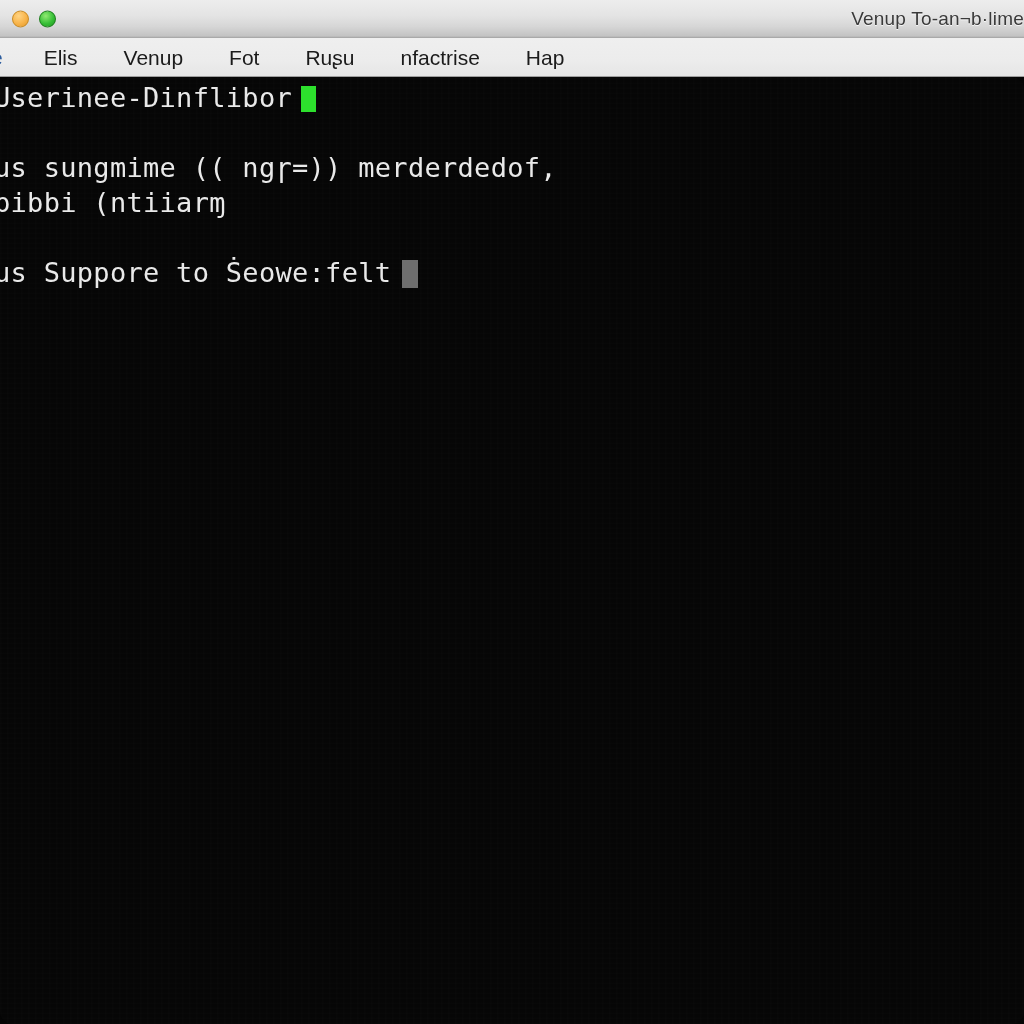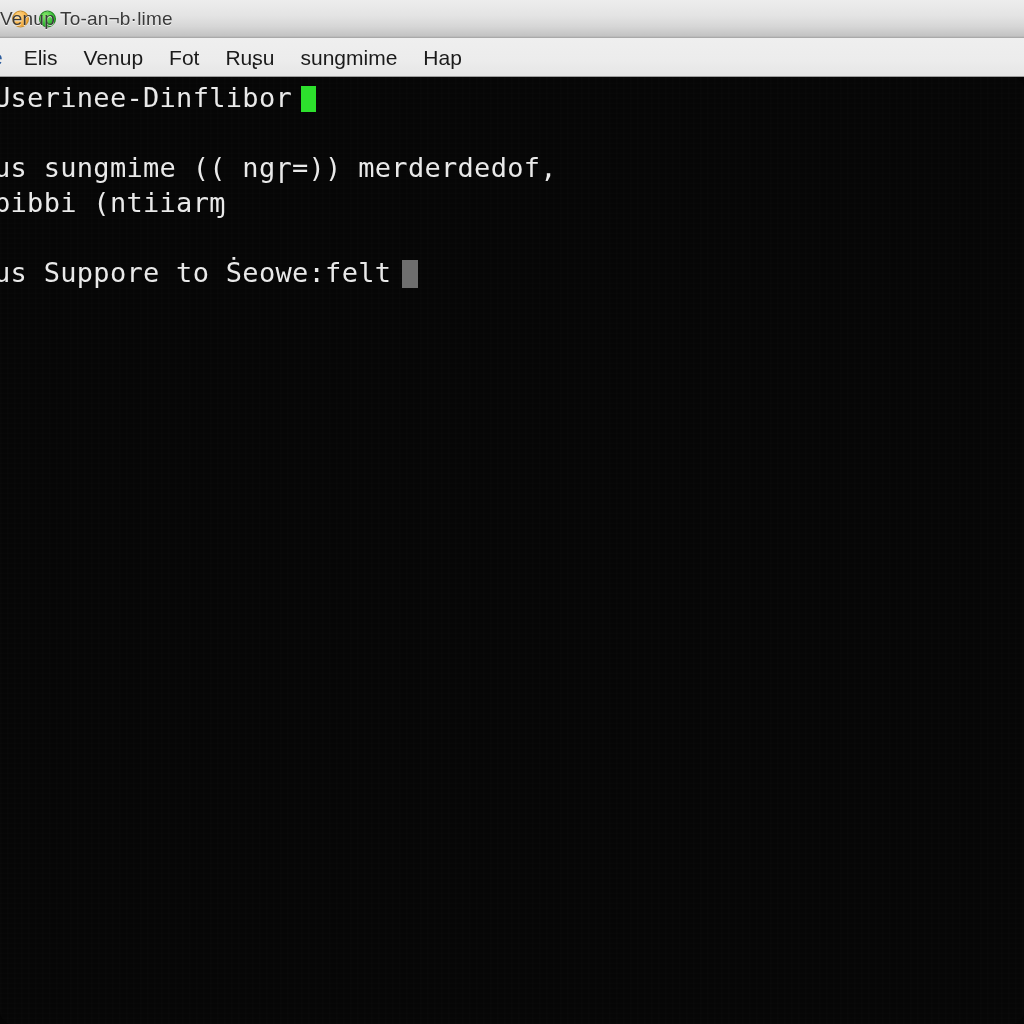--- a/index.html
+++ b/index.html
@@ -57,40 +57,41 @@
     background: radial-gradient(circle at 38% 30%, #8ce86a 0%, #3fc githubf 0%, #35bd35 55%, #1d911d 100%);
     background: radial-gradient(circle at 38% 30%, #91ea72 0%, #37bf37 55%, #1f941f 100%);
     border: 1px solid #1b7d1b;
   }
 
   #window-title {
     position: absolute;
     left: 0; right: 0;
     top: 50%;
     transform: translateY(-50%);
-    text-align: left;
+    text-align: right;
     font-size: 19px;
     font-weight: 400;
     color: #3a3a3a;
     letter-spacing: 0.2px;
     text-shadow: 0 1px 0 rgba(255,255,255,0.75);
     white-space: nowrap;
   }
 
   
   #menubar {
     position: relative;
     height: 39px;
     flex: 0 0 39px;
     background: linear-gradient(to bottom, #efefef 0%, #ececec 60%, #e6e6e6 100%);
     border-bottom: 1px solid #9e9e9e;
     box-sizing: border-box;
     display: flex;
     align-items: center;
     overflow: hidden;
+    gap: 20px;
   }
   .menu-item {
     font-size: 21px;
     color: #1b1b1b;
     padding: 0 0;
     margin-right: 26px;
     white-space: nowrap;
     cursor: default;
     line-height: 1;
   }
@@ -163,21 +164,21 @@
     </div>
     <div id="window-title">Venup To-an¬b·lime</div>
   </div>
 
   <div id="menubar">
     <div class="menu-item">e</div>
     <div class="menu-item">Elis</div>
     <div class="menu-item">Venup</div>
     <div class="menu-item">Fot</div>
     <div class="menu-item">Ruʂu</div>
-    <div class="menu-item">sungmime</div>
+    <div class="menu-item">nfactrise</div>
     <div class="menu-item">Hap</div>
   </div>
 
   <div id="terminal">
     <div class="term-line"><span>Userinee-Dinflibor</span><span class="cursor-green"></span></div>
     <div class="term-line blank"><span></span>&nbsp;</div>
     <div class="term-line"><span>us sungmime (( ngɼ=)) merderdedof,</span></div>
     <div class="term-line"><span>bibbi (ntiiarɱ</span></div>
     <div class="term-line blank"><span></span>&nbsp;</div>
     <div class="term-line"><span>us Suppore to Ṡeowe:felt</span><span class="cursor-gray"></span></div>

